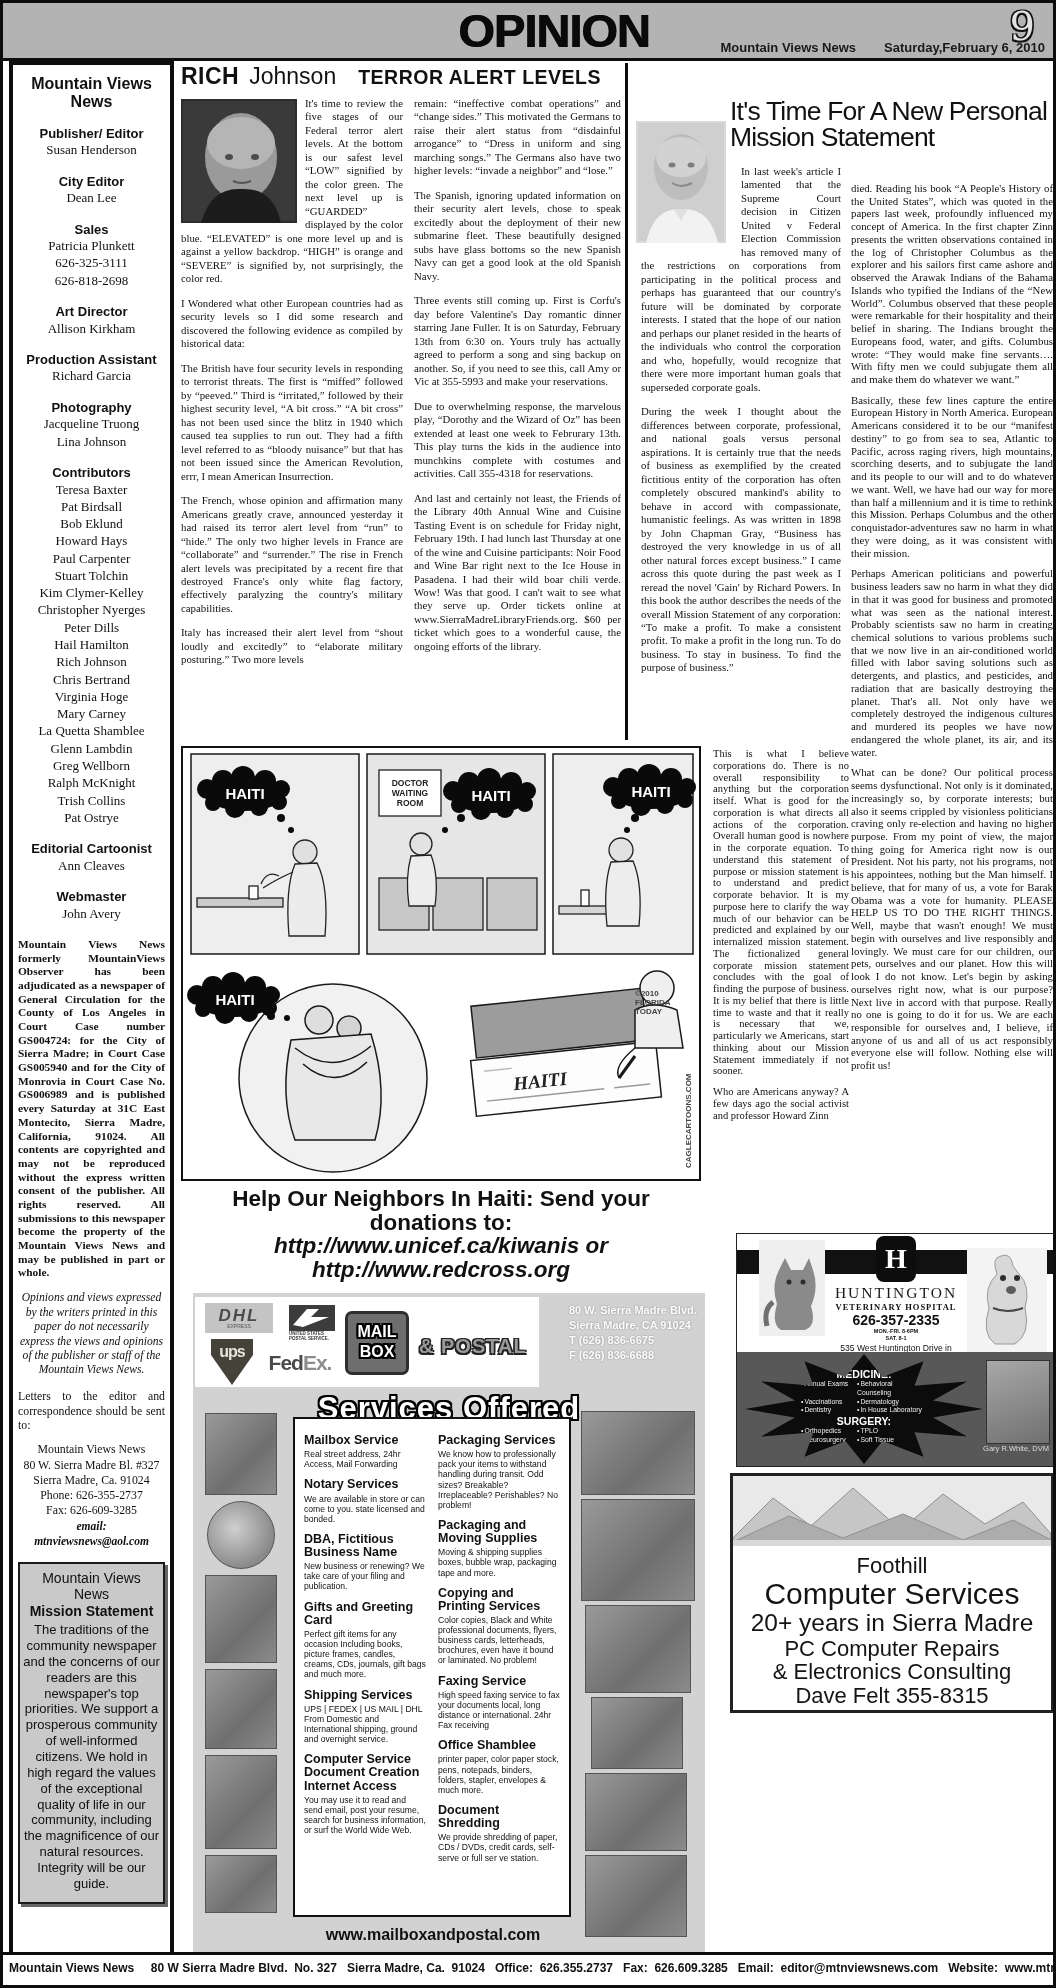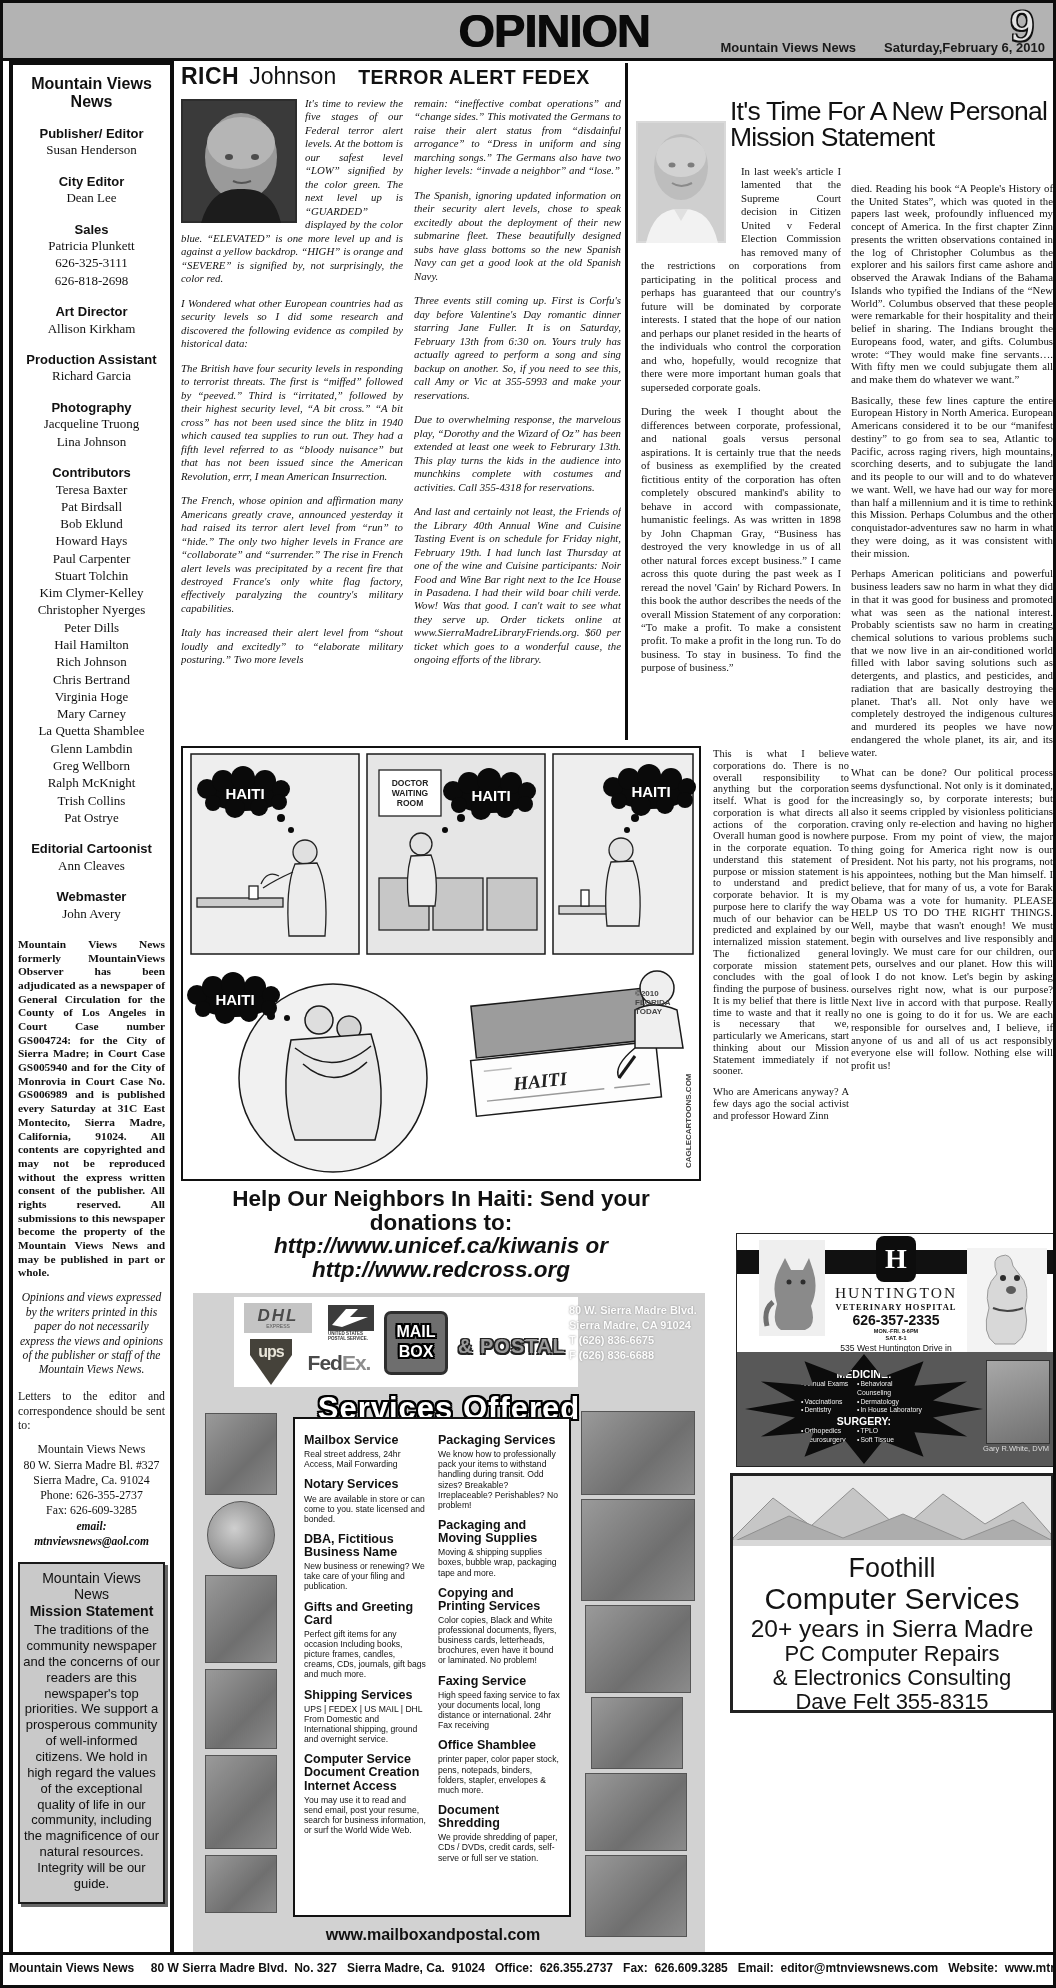--- a/index.html
+++ b/index.html
@@ -31,21 +31,21 @@
         padding:6px 3px 10px;font-family:"Liberation Sans",sans-serif;}
   .mission-title{font-size:14px;line-height:1.2;white-space:pre-line;}
   .mission-sub{font-weight:bold;font-size:14px;line-height:1.2;}
   .mission-body{font-size:13px;line-height:1.22;margin-top:2px;}
   
   .kicker{font-family:"Liberation Sans",sans-serif;display:flex;align-items:baseline;gap:10px;}
   .kicker-bold{font-weight:bold;font-size:23px;letter-spacing:0.5px;}
   .kicker-light{font-weight:normal;font-size:23px;}
   .rich-wrap{position:absolute;left:178px;top:60px;width:440px;height:676px;overflow:hidden;}
   .rich-headline{font-family:"Liberation Sans",sans-serif;font-weight:bold;font-size:19.5px;letter-spacing:0.5px;margin-left:12px;}
-  .rich-cols{display:flex;gap:11px;margin-top:7px;font-style:italic;}
+  .rich-cols{display:flex;gap:11px;margin-top:7px;}
   .rich-col{width:222px;height:640px;overflow:hidden;}
   .rich-col:last-child{width:207px;}
   p.body{font-size:10.8px;line-height:1.25;text-align:justify;margin:0 0 11px;}
   .photo-frame{float:left;width:116px;height:124px;margin:2px 8px 4px 0;}
   .vdiv{position:absolute;left:622px;top:60px;width:2.5px;height:677px;background:#0d0d0d;}
   .tolchin-kicker{position:absolute;left:645px;top:62px;}
   .kicker-accent{font-weight:bold;font-size:27px;letter-spacing:-0.5px;}
   .tolchin-headline{position:absolute;left:727px;top:96px;width:326px;font-family:"Liberation Sans",sans-serif;
         font-weight:normal;font-size:26.5px;line-height:0.98;letter-spacing:-0.8px;}
   .tolchin-photo{position:absolute;left:633px;top:118px;width:90px;height:122px;}
@@ -60,21 +60,21 @@
   .bubble-text{font-family:"Liberation Sans",sans-serif;font-weight:bold;font-size:15px;fill:#fff;text-anchor:middle;}
   .sign-text{font-family:"Liberation Sans",sans-serif;font-weight:bold;font-size:8.5px;fill:#222;text-anchor:middle;}
   .credit-text{font-family:"Liberation Sans",sans-serif;font-weight:bold;font-size:8px;fill:#444;}
   .check-text{font-family:"Liberation Serif",serif;font-style:italic;font-weight:bold;font-size:19px;fill:#222;}
   
   .appeal{position:absolute;left:178px;top:1184px;width:520px;text-align:center;font-family:"Liberation Sans",sans-serif;}
   .appeal-line1{font-weight:bold;font-size:22.5px;line-height:1.05;}
   .appeal-line2{font-weight:bold;font-style:italic;font-size:22.5px;line-height:1.05;}
   
   .mbad{position:absolute;left:190px;top:1290px;width:512px;height:662px;background:#d2d2d2;overflow:hidden;}
-  .mb-logo-panel{position:absolute;left:2px;top:4px;width:344px;height:90px;background:#fff;margin-left:39px;}
+  .mb-logo-panel{position:absolute;left:2px;top:4px;width:344px;height:90px;background:#fff;}
   .dhl-box{position:absolute;left:10px;top:6px;width:68px;height:30px;background:#c4c4c4;text-align:center;}
   .dhl-text{font-family:"Liberation Sans",sans-serif;font-weight:bold;font-style:italic;font-size:17px;letter-spacing:2px;color:#4b4b4b;line-height:26px;}
   .dhl-sub{font-size:5px;font-family:"Liberation Sans",sans-serif;color:#555;margin-top:-6px;}
   .usps-box{position:absolute;left:94px;top:8px;width:46px;height:40px;}
   .usps-eagle{width:46px;height:26px;background:#3c3c3c;position:relative;}
   .usps-eagle svg{position:absolute;left:0;top:0;}
   .usps-sub{font-family:"Liberation Sans",sans-serif;font-weight:bold;font-size:4.5px;color:#333;line-height:1.2;text-align:left;}
   .ups-shield{position:absolute;left:16px;top:42px;width:42px;height:46px;background:#45423a;
         clip-path:polygon(0% 0%,100% 0%,100% 35%,50% 100%,0% 35%);text-align:center;}
   .ups-text{font-family:"Liberation Sans",sans-serif;font-weight:bold;font-size:16px;color:#e8e4d8;line-height:26px;letter-spacing:-1px;}
@@ -121,21 +121,21 @@
   .hunt-cat-title{font-family:"Liberation Sans",sans-serif;font-weight:bold;font-size:10.5px;color:#fff;}
   .hunt-list{display:grid;grid-template-columns:56px 70px;justify-content:center;margin:0;padding:0;list-style:none;}
   .hunt-list li{font-family:"Liberation Sans",sans-serif;font-size:6.8px;color:#eee;text-align:left;line-height:1.3;}
   .hunt-list li::before{content:"•";margin-right:1px;}
   .hunt-vet{position:absolute;right:5px;top:8px;width:62px;height:82px;background:linear-gradient(160deg,#a8a8a8,#707070);border:1px solid #333;}
   .hunt-vet-name{position:absolute;right:4px;top:92px;width:70px;font-family:"Liberation Sans",sans-serif;font-size:7.5px;color:#ddd;text-align:center;}
   
   .foothill{position:absolute;left:727px;top:1470px;width:324px;height:240px;border:3px solid #222;background:#fff;
         text-align:center;font-family:"Liberation Sans",sans-serif;box-sizing:border-box;overflow:hidden;}
   .fh-line{line-height:1.08;color:#141414;}
-  .fh-0{font-size:27px;margin-top:4px;}
+  .fh-0{font-size:22px;margin-top:4px;}
   .fh-1{font-size:30px;}
   .fh-2{font-size:24.5px;}
   .fh-3{font-size:22px;}
   .fh-4{font-size:22px;}
   .fh-5{font-size:22px;}
   
   .footer{position:absolute;left:0;bottom:0;width:1050px;height:30px;background:#fff;border-top:3px solid #0d0d0d;
         font-family:"Liberation Sans",sans-serif;font-weight:bold;font-size:12px;line-height:27px;white-space:pre;overflow:hidden;padding-left:6px;}
 </style>
 </head>
@@ -238,21 +238,21 @@
 News</div>
       <div class="mission-sub">Mission Statement</div>
       <div class="mission-body">The traditions of the community newspaper and the concerns of our readers are this newspaper's top priorities.  We support a prosperous community of well-informed citizens.  We hold in high regard the values of the exceptional quality of life in our community, including the magnificence of our natural resources.  Integrity will be our guide.</div>
     </div>
   </div>
 
   <div class="rich-wrap">
     <div class="kicker">
       <span class="kicker-bold">RICH</span>
       <span class="kicker-light">Johnson</span>
-      <span class="rich-headline">TERROR ALERT FEDEX</span>
+      <span class="rich-headline">TERROR ALERT LEVELS</span>
     </div>
     <div class="rich-cols">
       <div class="rich-col">
         <svg class="photo-frame" viewBox="0 0 116 124">
           <rect width="116" height="124" fill="#2d2d2d"></rect>
           <rect x="2" y="2" width="112" height="120" fill="#3a3a3a"></rect>
           <ellipse cx="60" cy="58" rx="36" ry="44" fill="#9a9a9a"></ellipse>
           <ellipse cx="60" cy="44" rx="34" ry="26" fill="#b5b5b5"></ellipse>
           <path d="M20 124 Q30 88 60 90 Q92 88 100 124 Z" fill="#1c1c1c"></path>
           <ellipse cx="48" cy="58" rx="4" ry="3" fill="#4c4c4c"></ellipse>

